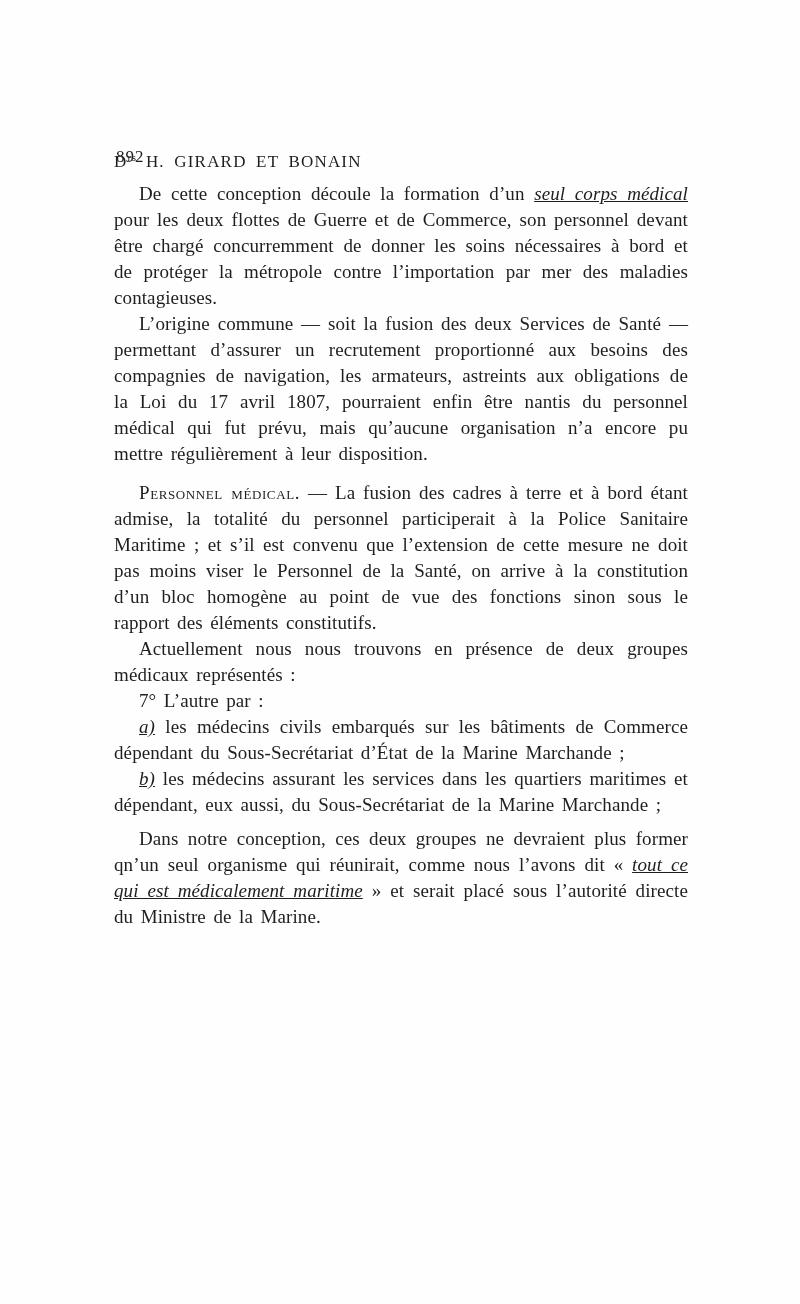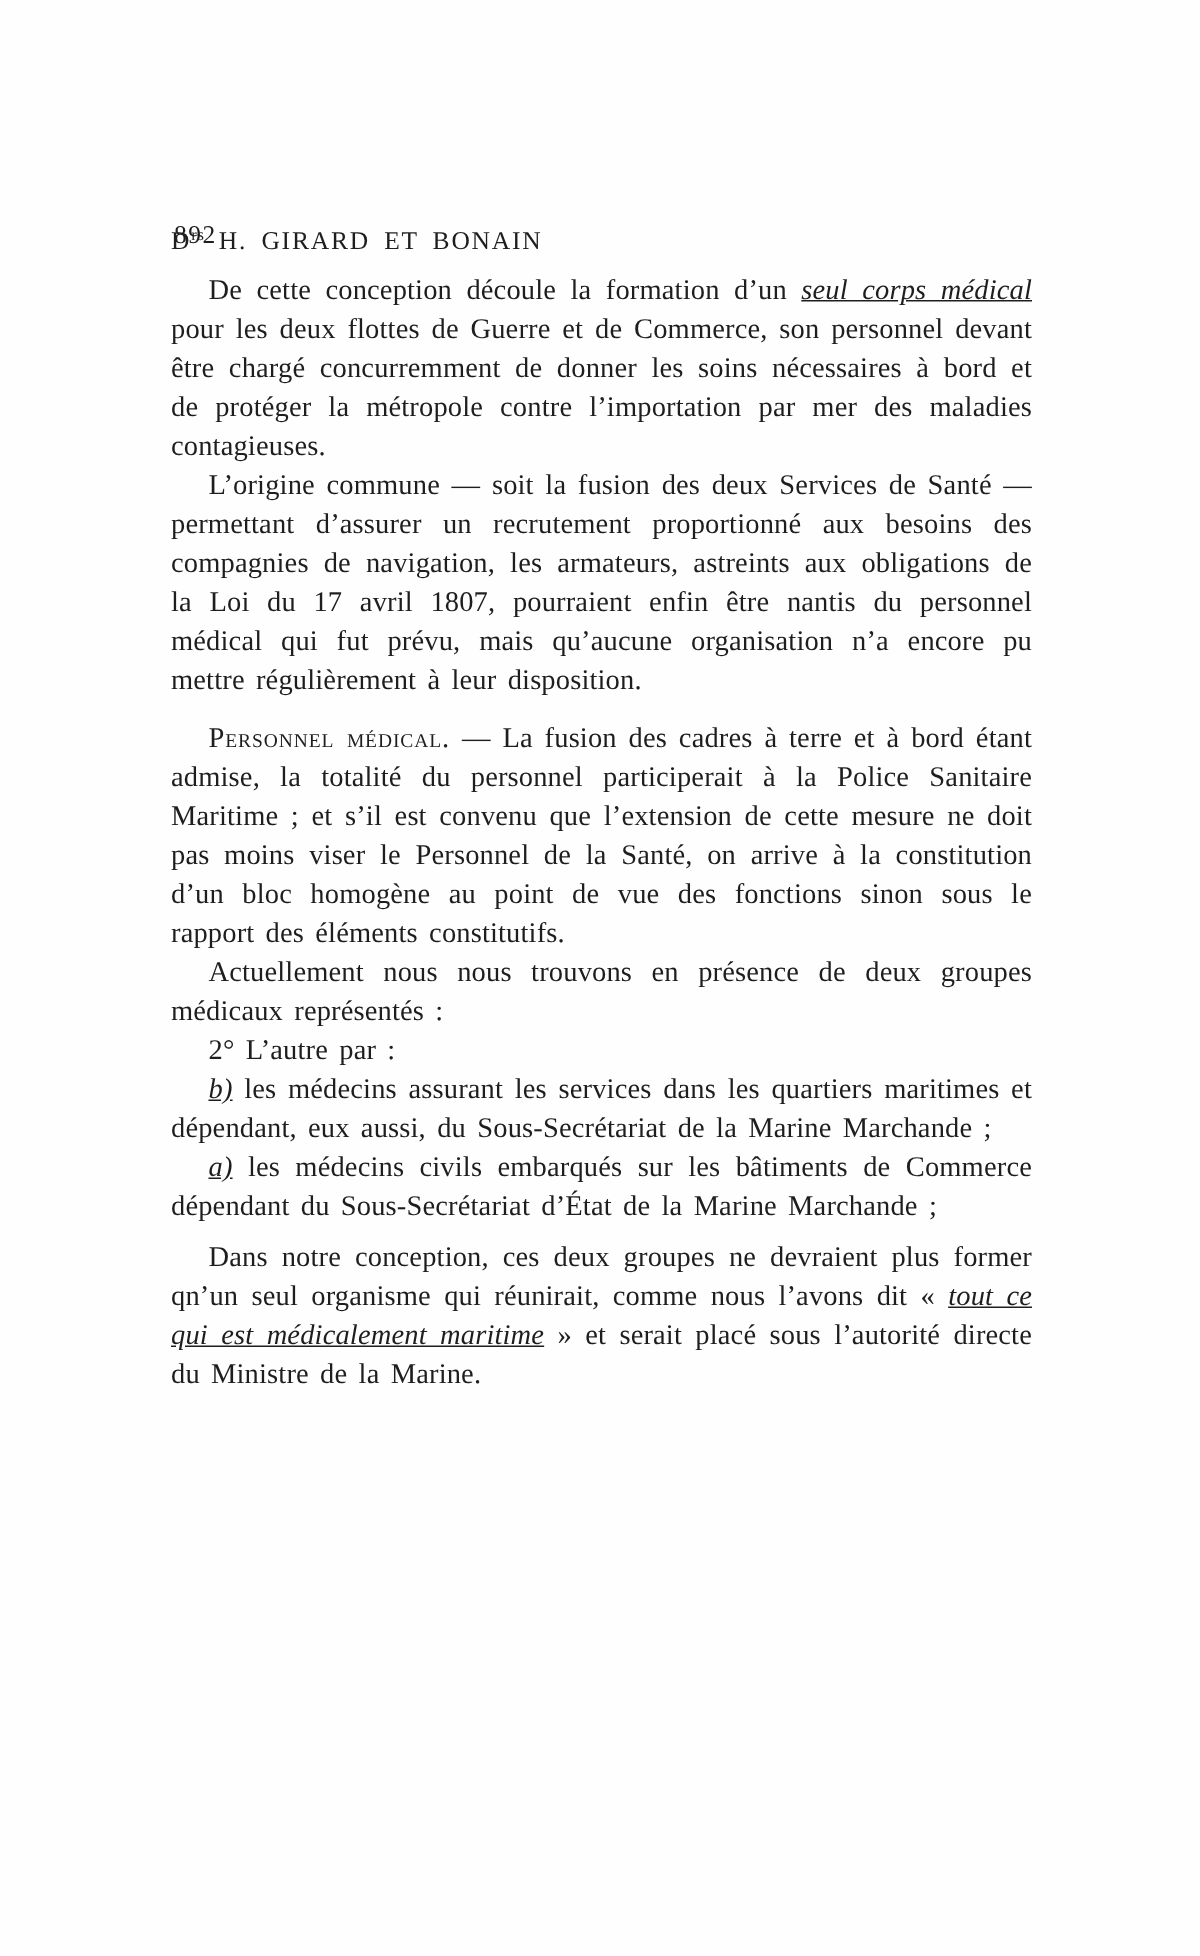--- a/index.html
+++ b/index.html
@@ -75,24 +75,24 @@
 
     <p><span>De cette conception découle la formation d’un </span><i>seul corps médical</i><span> pour les deux flottes de Guerre et de Commerce, son personnel devant être chargé concurremment de donner les soins nécessaires à bord et de protéger la métropole contre l’importation par mer des maladies contagieuses.</span></p>
 
     <p>L’origine commune — soit la fusion des deux Services de Santé — permettant d’assurer un recrutement proportionné aux besoins des compagnies de navigation, les armateurs, astreints aux obligations de la Loi du 17 avril 1807, pourraient enfin être nantis du personnel médical qui fut prévu, mais qu’aucune organisation n’a encore pu mettre régulièrement à leur disposition.</p>
 
     <p class="gap-md"><span class="lead-smallcaps">Personnel médical.</span><span> — La fusion des cadres à terre et à bord étant admise, la totalité du personnel participerait à la Police Sanitaire Maritime ; et s’il est convenu que l’extension de cette mesure ne doit pas moins viser le Personnel de la Santé, on arrive à la constitution d’un bloc homogène au point de vue des fonctions sinon sous le rapport des éléments constitutifs.</span></p>
 
     <p>Actuellement nous nous trouvons en présence de deux groupes médicaux représentés :</p>
 
 
-    <p>2° L’autre par :</p>
+    <p>7° L’autre par :</p>
+
+    <p><i>a)</i><span> les médecins civils embarqués sur les bâtiments de Commerce dépendant du Sous-Secrétariat d’État de la Marine Marchande ;</span></p>
 
     <p><i>b)</i><span> les médecins assurant les services dans les quartiers maritimes et dépendant, eux aussi, du Sous-Secrétariat de la Marine Marchande ;</span></p>
-
-    <p><i>a)</i><span> les médecins civils embarqués sur les bâtiments de Commerce dépendant du Sous-Secrétariat d’État de la Marine Marchande ;</span></p>
 
 
     <p class="gap-sm"><span>Dans notre conception, ces deux groupes ne devraient plus former qn’un seul organisme qui réunirait, comme nous l’avons dit « </span><i>tout ce qui est médicalement maritime</i><span> » et serait placé sous l’autorité directe du Ministre de la Marine.</span></p>
 
 
   </div>
 </div>
 
 </body></html>

